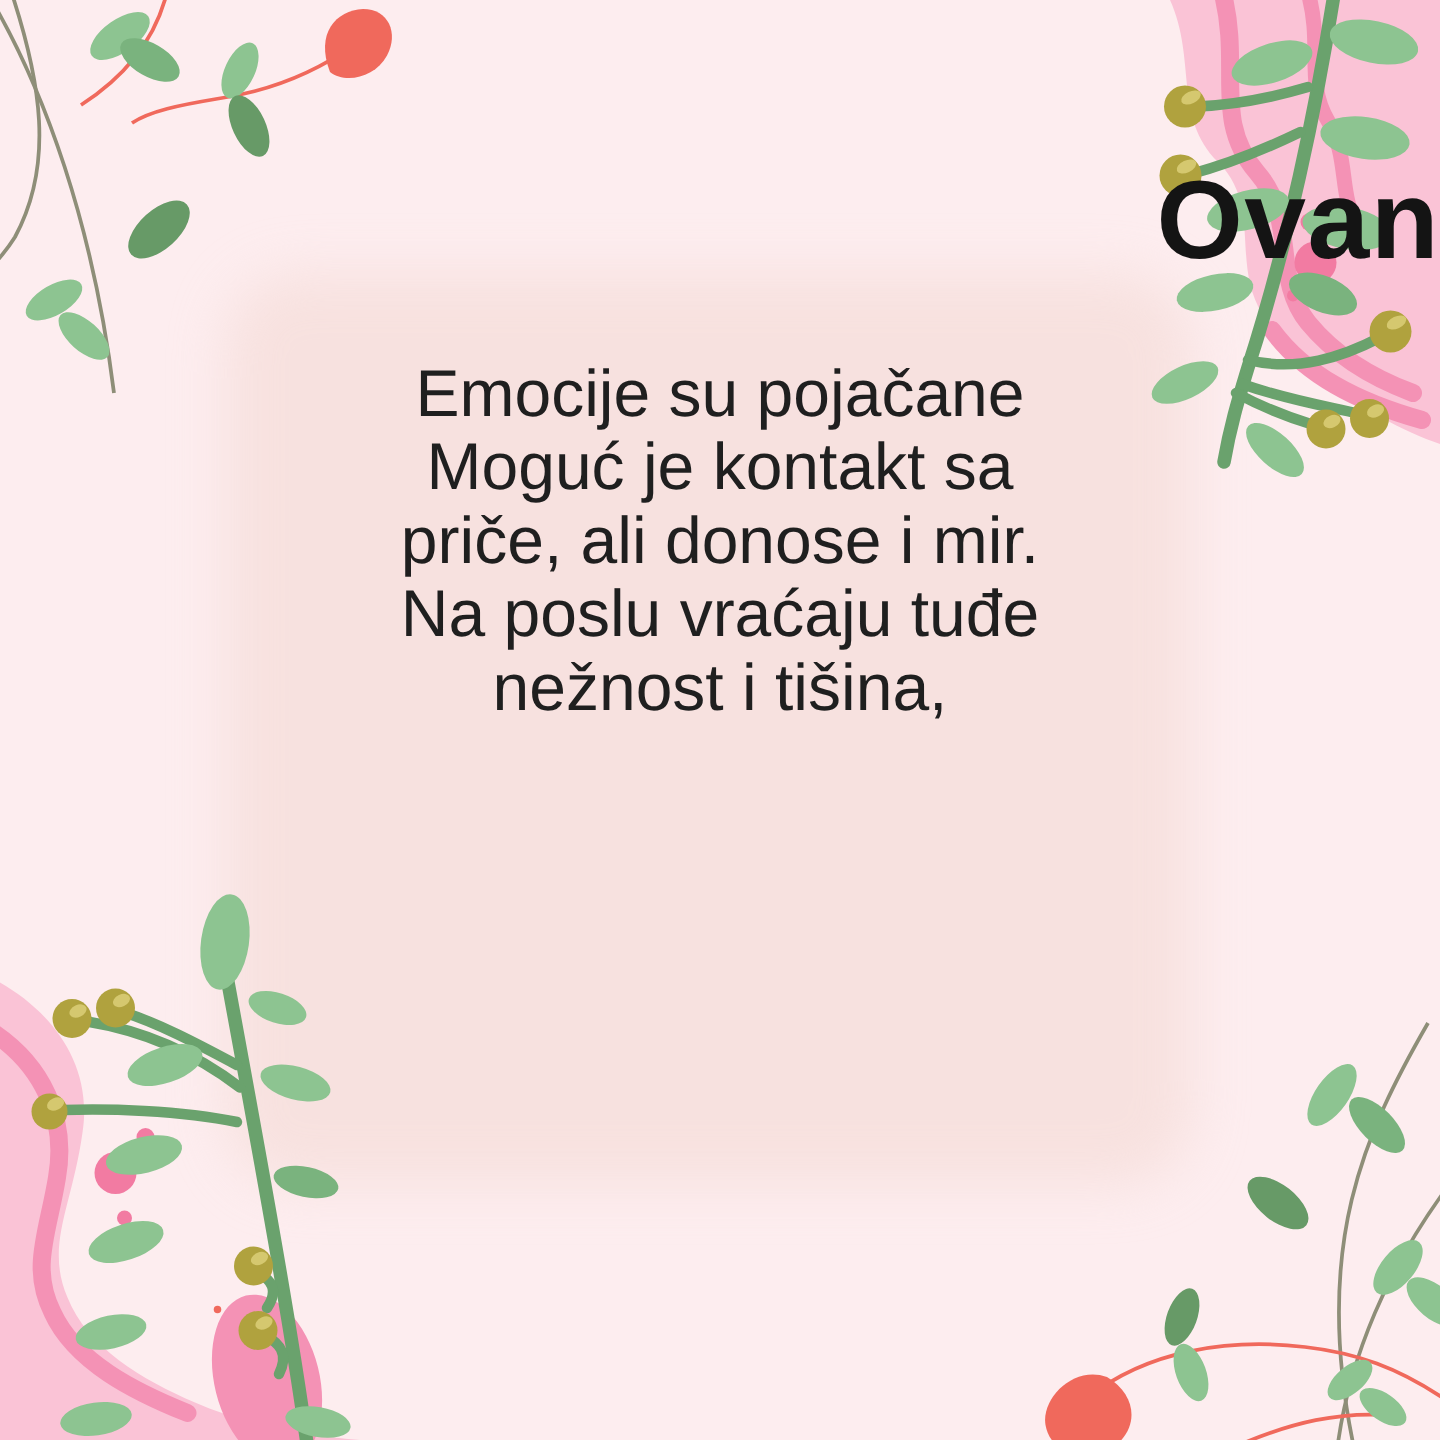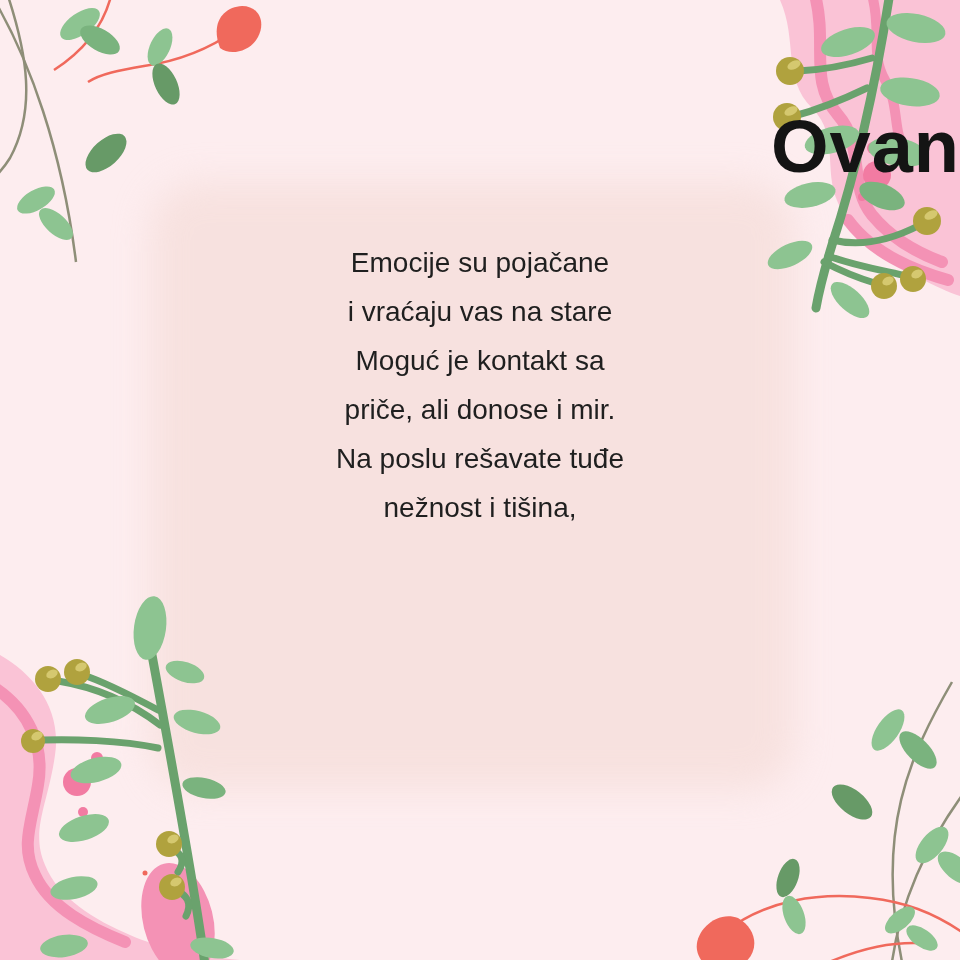--- a/index.html
+++ b/index.html
@@ -36,21 +36,21 @@
     font-weight: bold;
     letter-spacing: 1px;
     color: var(--title-text, #141414);
   }
   .horoscope {
     position: absolute;
     top: 238px;
     left: 0;
     width: 100%;
     text-align: center;
-    font-size: 28px;
+    font-size: 44px;
     line-height: 49px;
     color: var(--body-text, #1f1f1f);
   }
   .deco { position: absolute; pointer-events: none; }
   .deco.tl { left: 0; top: 0; }
   .deco.tr { right: 0; top: 0; }
   .deco.bl { left: 0; bottom: 0; }
   .deco.br { right: 0; bottom: 0; }
 </style>
 </head>
@@ -160,20 +160,19 @@
     <ellipse cx="118" cy="208" rx="20" ry="10" fill="var(--leaf-dark)" transform="rotate(-70 118 208)"></ellipse>
     <ellipse cx="124" cy="245" rx="20" ry="10" fill="var(--leaf-light)" transform="rotate(70 124 245)"></ellipse>
     <ellipse cx="230" cy="250" rx="18" ry="9" fill="var(--leaf-light)" transform="rotate(-40 230 250)"></ellipse>
     <ellipse cx="252" cy="268" rx="18" ry="9" fill="var(--leaf-light)" transform="rotate(35 252 268)"></ellipse>
   </svg>
 
   <div class="title">Ovan</div>
 
   <div class="horoscope">
     <div>Emocije su pojačane</div>
-    <div>i vraćaju vas na stare</div>
     <div>Moguć je kontakt sa</div>
     <div>priče, ali donose i mir.</div>
-    <div>Na poslu rešavate tuđe</div>
+    <div>Na poslu vraćaju tuđe</div>
     <div>nežnost i tišina,</div>
   </div>
 
 </div>
 
 </body></html>

